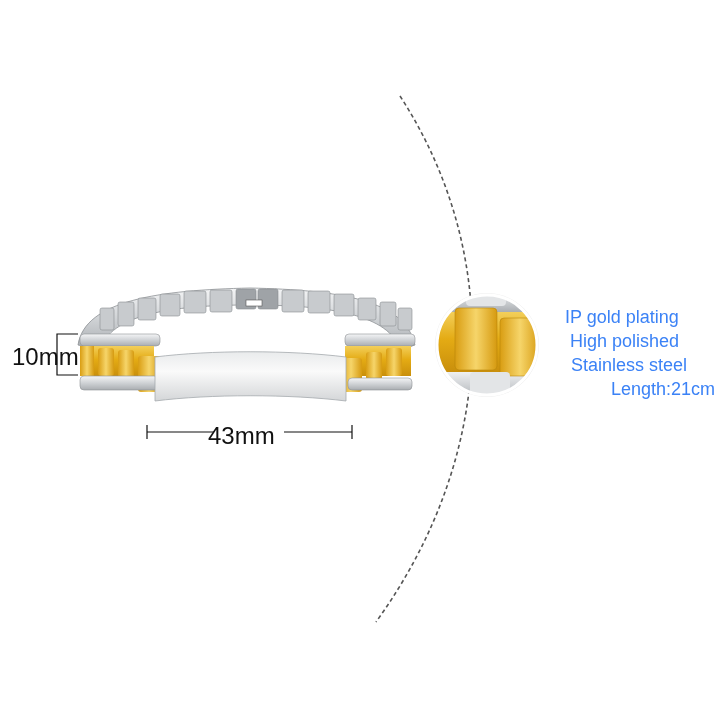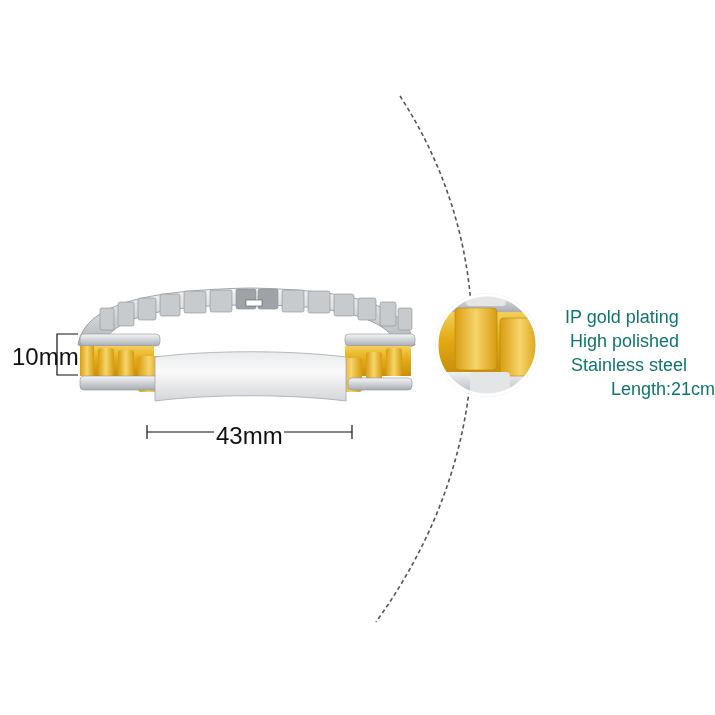--- a/index.html
+++ b/index.html
@@ -1,19 +1,19 @@
 <!DOCTYPE html>
 <html><head>
 <meta charset="utf-8">
 <style>
   html, body { margin:0; padding:0; background:#ffffff; }
   body { width:715px; height:715px; position:relative; overflow:hidden; font-family:"Liberation Sans", sans-serif; color:#111; }
   .layer { position:absolute; left:0; top:0; width:715px; height:715px; }
   .txt { position:absolute; font-size:24px; line-height:1; white-space:nowrap; color:#111; }
-  .spec { position:absolute; font-size:18px; line-height:1; white-space:nowrap; color:#0f766e; }
+  .spec { position:absolute; font-size:18px; line-height:1; white-space:nowrap; color:#3b82f6; }
 </style>
 </head>
 <body>
 
 <svg class="layer" viewBox="0 0 715 715" xmlns="http://www.w3.org/2000/svg">
   <defs>
     <linearGradient id="gold" x1="0" y1="0" x2="0" y2="1">
       <stop offset="0" stop-color="#f3cf5a"></stop>
       <stop offset="0.45" stop-color="#e4ab14"></stop>
       <stop offset="1" stop-color="#c98f0c"></stop>
@@ -109,20 +109,20 @@
       <rect x="455" y="308" width="42" height="62" rx="4" fill="url(#goldH)" stroke="#b8860b" stroke-width="0.6"></rect>
       <rect x="500" y="318" width="40" height="58" rx="4" fill="url(#goldH)" stroke="#b8860b" stroke-width="0.6"></rect>
       <rect x="466" y="288" width="40" height="18" rx="4" fill="#e3e5e7"></rect>
       <rect x="470" y="372" width="40" height="22" rx="4" fill="#e3e5e7"></rect>
     </g>
     <circle cx="487" cy="345" r="50" fill="none" stroke="#ffffff" stroke-width="3"></circle>
   </g>
 </svg>
 
 <div class="txt" style="left:12px; top:345px;">10mm</div>
-<div class="txt" style="left:216px; top:424px;">43mm</div>
+<div class="txt" style="left:208px; top:424px;">43mm</div>
 
 <div>
   <div class="spec" style="left:565px; top:308px;">IP gold plating</div>
   <div class="spec" style="left:570px; top:332px;text-align:center;">High polished</div>
   <div class="spec" style="left:571px; top:356px;">Stainless steel</div>
   <div class="spec" style="left:565px; top:380px;margin-left:46px;">Length:21cm</div>
 </div>
 
 </body></html>

